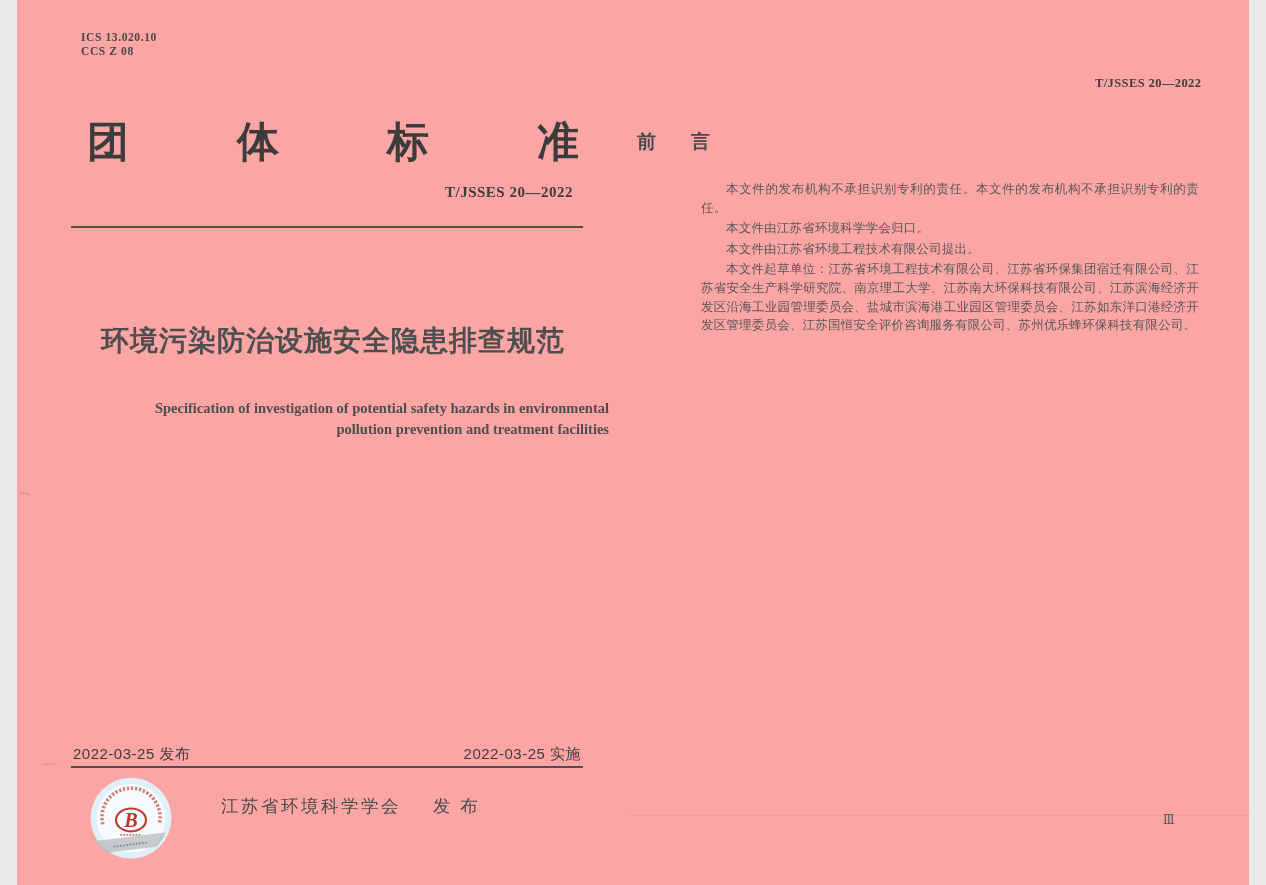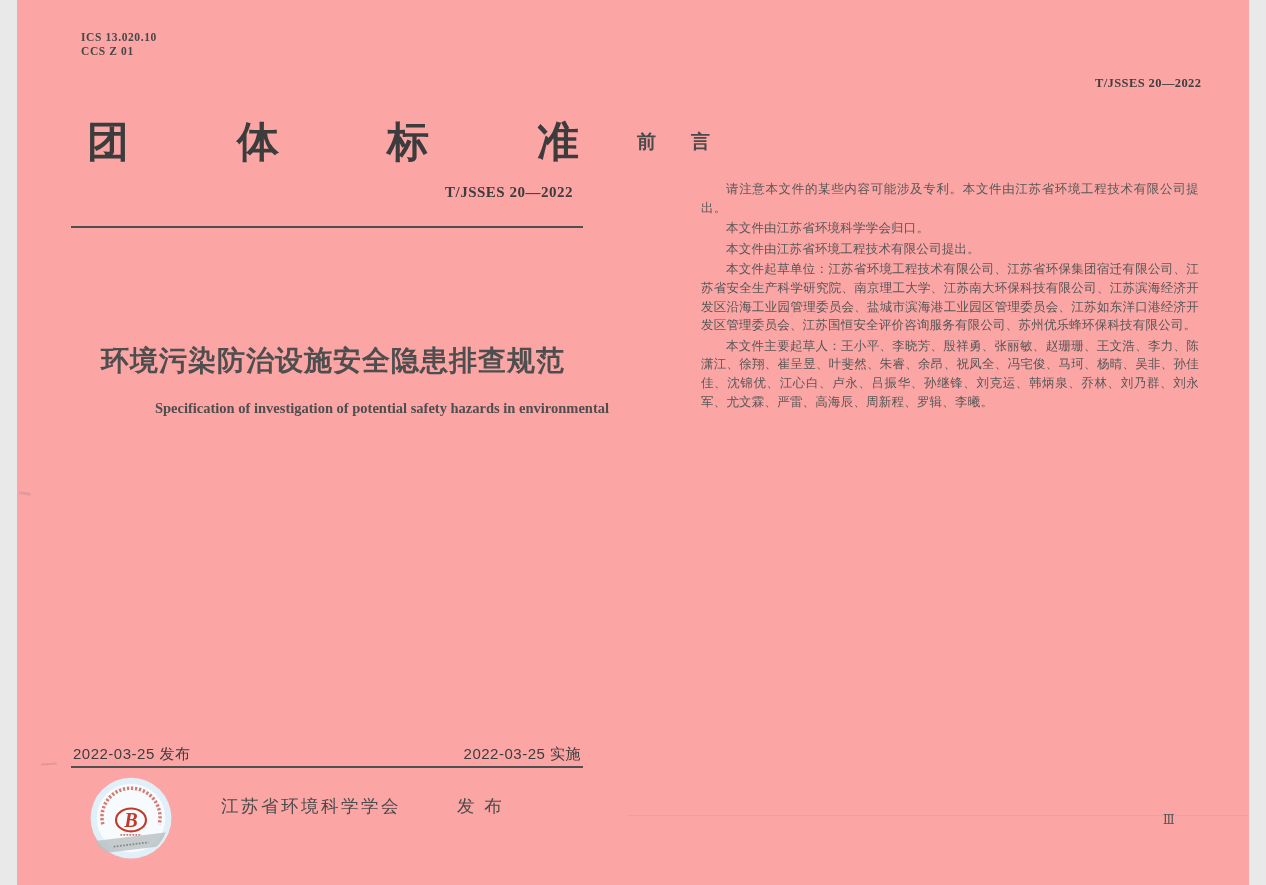--- a/index.html
+++ b/index.html
@@ -10,29 +10,29 @@
   
   .ics-block{position:absolute;left:64px;top:30px;font-size:11.5px;line-height:14px;
              letter-spacing:.6px;font-weight:600;color:#474747;}
   .std-type{position:absolute;left:70px;top:114px;width:492px;display:flex;justify-content:space-between;
             font-family:"Liberation Sans","DejaVu Sans",sans-serif;font-size:42px;font-weight:700;color:#3c3c3c;}
   .std-num-left{position:absolute;left:428px;top:184px;font-size:15px;font-weight:700;
                 letter-spacing:.5px;color:#3d3d3d;}
   .rule{position:absolute;background:#4f4f4f;}
   .rule-top{left:54px;top:226px;width:512px;height:2px;}
   .rule-bottom{left:54px;top:766px;width:512px;height:2px;}
-  .title-cn{position:absolute;left:30px;top:342px;width:572px;margin:0;text-align:center;
+  .title-cn{position:absolute;left:30px;top:322px;width:572px;margin:0;text-align:center;
             font-family:"Liberation Sans","DejaVu Sans",sans-serif;font-size:28px;font-weight:700;
             letter-spacing:1px;color:#4e4e4e;}
   .title-en{position:absolute;left:40px;top:398px;width:552px;text-align:right;
             font-size:14.5px;font-weight:700;line-height:21px;color:#4e4e4e;}
   .dates{position:absolute;left:56px;top:745px;width:508px;display:flex;justify-content:space-between;
          font-family:"Liberation Sans","DejaVu Sans",sans-serif;font-size:15px;color:#3d3d3d;letter-spacing:.5px;}
   .seal{position:absolute;left:70px;top:775px;width:88px;height:88px;}
-  .publisher{position:absolute;left:204px;top:794px;display:flex;gap:56px;
+  .publisher{position:absolute;left:204px;top:794px;display:flex;gap:32px;
              font-family:"Liberation Sans","DejaVu Sans",sans-serif;font-size:17.5px;
              letter-spacing:2.5px;color:#4b4b4b;}
 
   
   .hdr-num{position:absolute;left:1078px;top:76px;font-size:12.5px;font-weight:700;
            letter-spacing:.4px;color:#3e3e3e;}
   .foreword-title{position:absolute;left:620px;top:129px;width:640px;margin:0;
                   font-family:"Liberation Sans","DejaVu Sans",sans-serif;font-size:19px;font-weight:700;
                   letter-spacing:8px;color:#4a4a4a;}
   .fw-body{position:absolute;left:684px;top:180px;width:498px;font-size:12.5px;
@@ -49,38 +49,39 @@
 </style>
 </head>
 <body>
 
 <div class="canvas">
 
   <section>
 
     <div class="ics-block">
       <div>ICS 13.020.10</div>
-      <div>CCS Z 01</div>
+      <div>CCS Z 08</div>
     </div>
 
     <div class="std-type">
       <span>团</span>
       <span>体</span>
       <span>标</span>
       <span>准</span>
     </div>
 
     <div class="std-num-left">T/JSSES 20—2022</div>
 
     <div class="rule rule-top"></div>
 
     <h1 class="title-cn">环境污染防治设施安全隐患排查规范</h1>
 
     <div class="title-en">
       <div>Specification of investigation of potential safety hazards in environmental</div>
+      <div>pollution prevention and treatment facilities</div>
     </div>
 
     <div class="dates">
       <span>2022-03-25 发布</span>
       <span>2022-03-25 实施</span>
     </div>
 
     <div class="rule rule-bottom"></div>
 
     <svg class="seal" viewBox="0 0 100 100" aria-hidden="true">
@@ -105,25 +106,24 @@
     </div>
   </section>
 
   <section>
 
     <div class="hdr-num">T/JSSES 20—2022</div>
 
     <h2 class="foreword-title">前　言</h2>
 
     <div class="fw-body">
-      <p>请注意本文件的某些内容可能涉及专利。本文件由江苏省环境工程技术有限公司提出。</p>
+      <p>本文件的发布机构不承担识别专利的责任。本文件的发布机构不承担识别专利的责任。</p>
       <p>本文件由江苏省环境科学学会归口。</p>
       <p>本文件由江苏省环境工程技术有限公司提出。</p>
       <p>本文件起草单位：江苏省环境工程技术有限公司、江苏省环保集团宿迁有限公司、江苏省安全生产科学研究院、南京理工大学、江苏南大环保科技有限公司、江苏滨海经济开发区沿海工业园管理委员会、盐城市滨海港工业园区管理委员会、江苏如东洋口港经济开发区管理委员会、江苏国恒安全评价咨询服务有限公司、苏州优乐蜂环保科技有限公司。</p>
-      <p>本文件主要起草人：王小平、李晓芳、殷祥勇、张丽敏、赵珊珊、王文浩、李力、陈潇江、徐翔、崔呈昱、叶斐然、朱睿、余昂、祝凤全、冯宅俊、马珂、杨晴、吴非、孙佳佳、沈锦优、江心白、卢永、吕振华、孙继锋、刘克运、韩炳泉、乔林、刘乃群、刘永军、尤文霖、严雷、高海辰、周新程、罗辑、李曦。</p>
     </div>
 
     <div class="artifact-line"></div>
     <div class="pagenum">Ⅲ</div>
   </section>
 
   <div class="smudge smudge-1"></div>
   <div class="smudge smudge-2"></div>
 </div>
 

